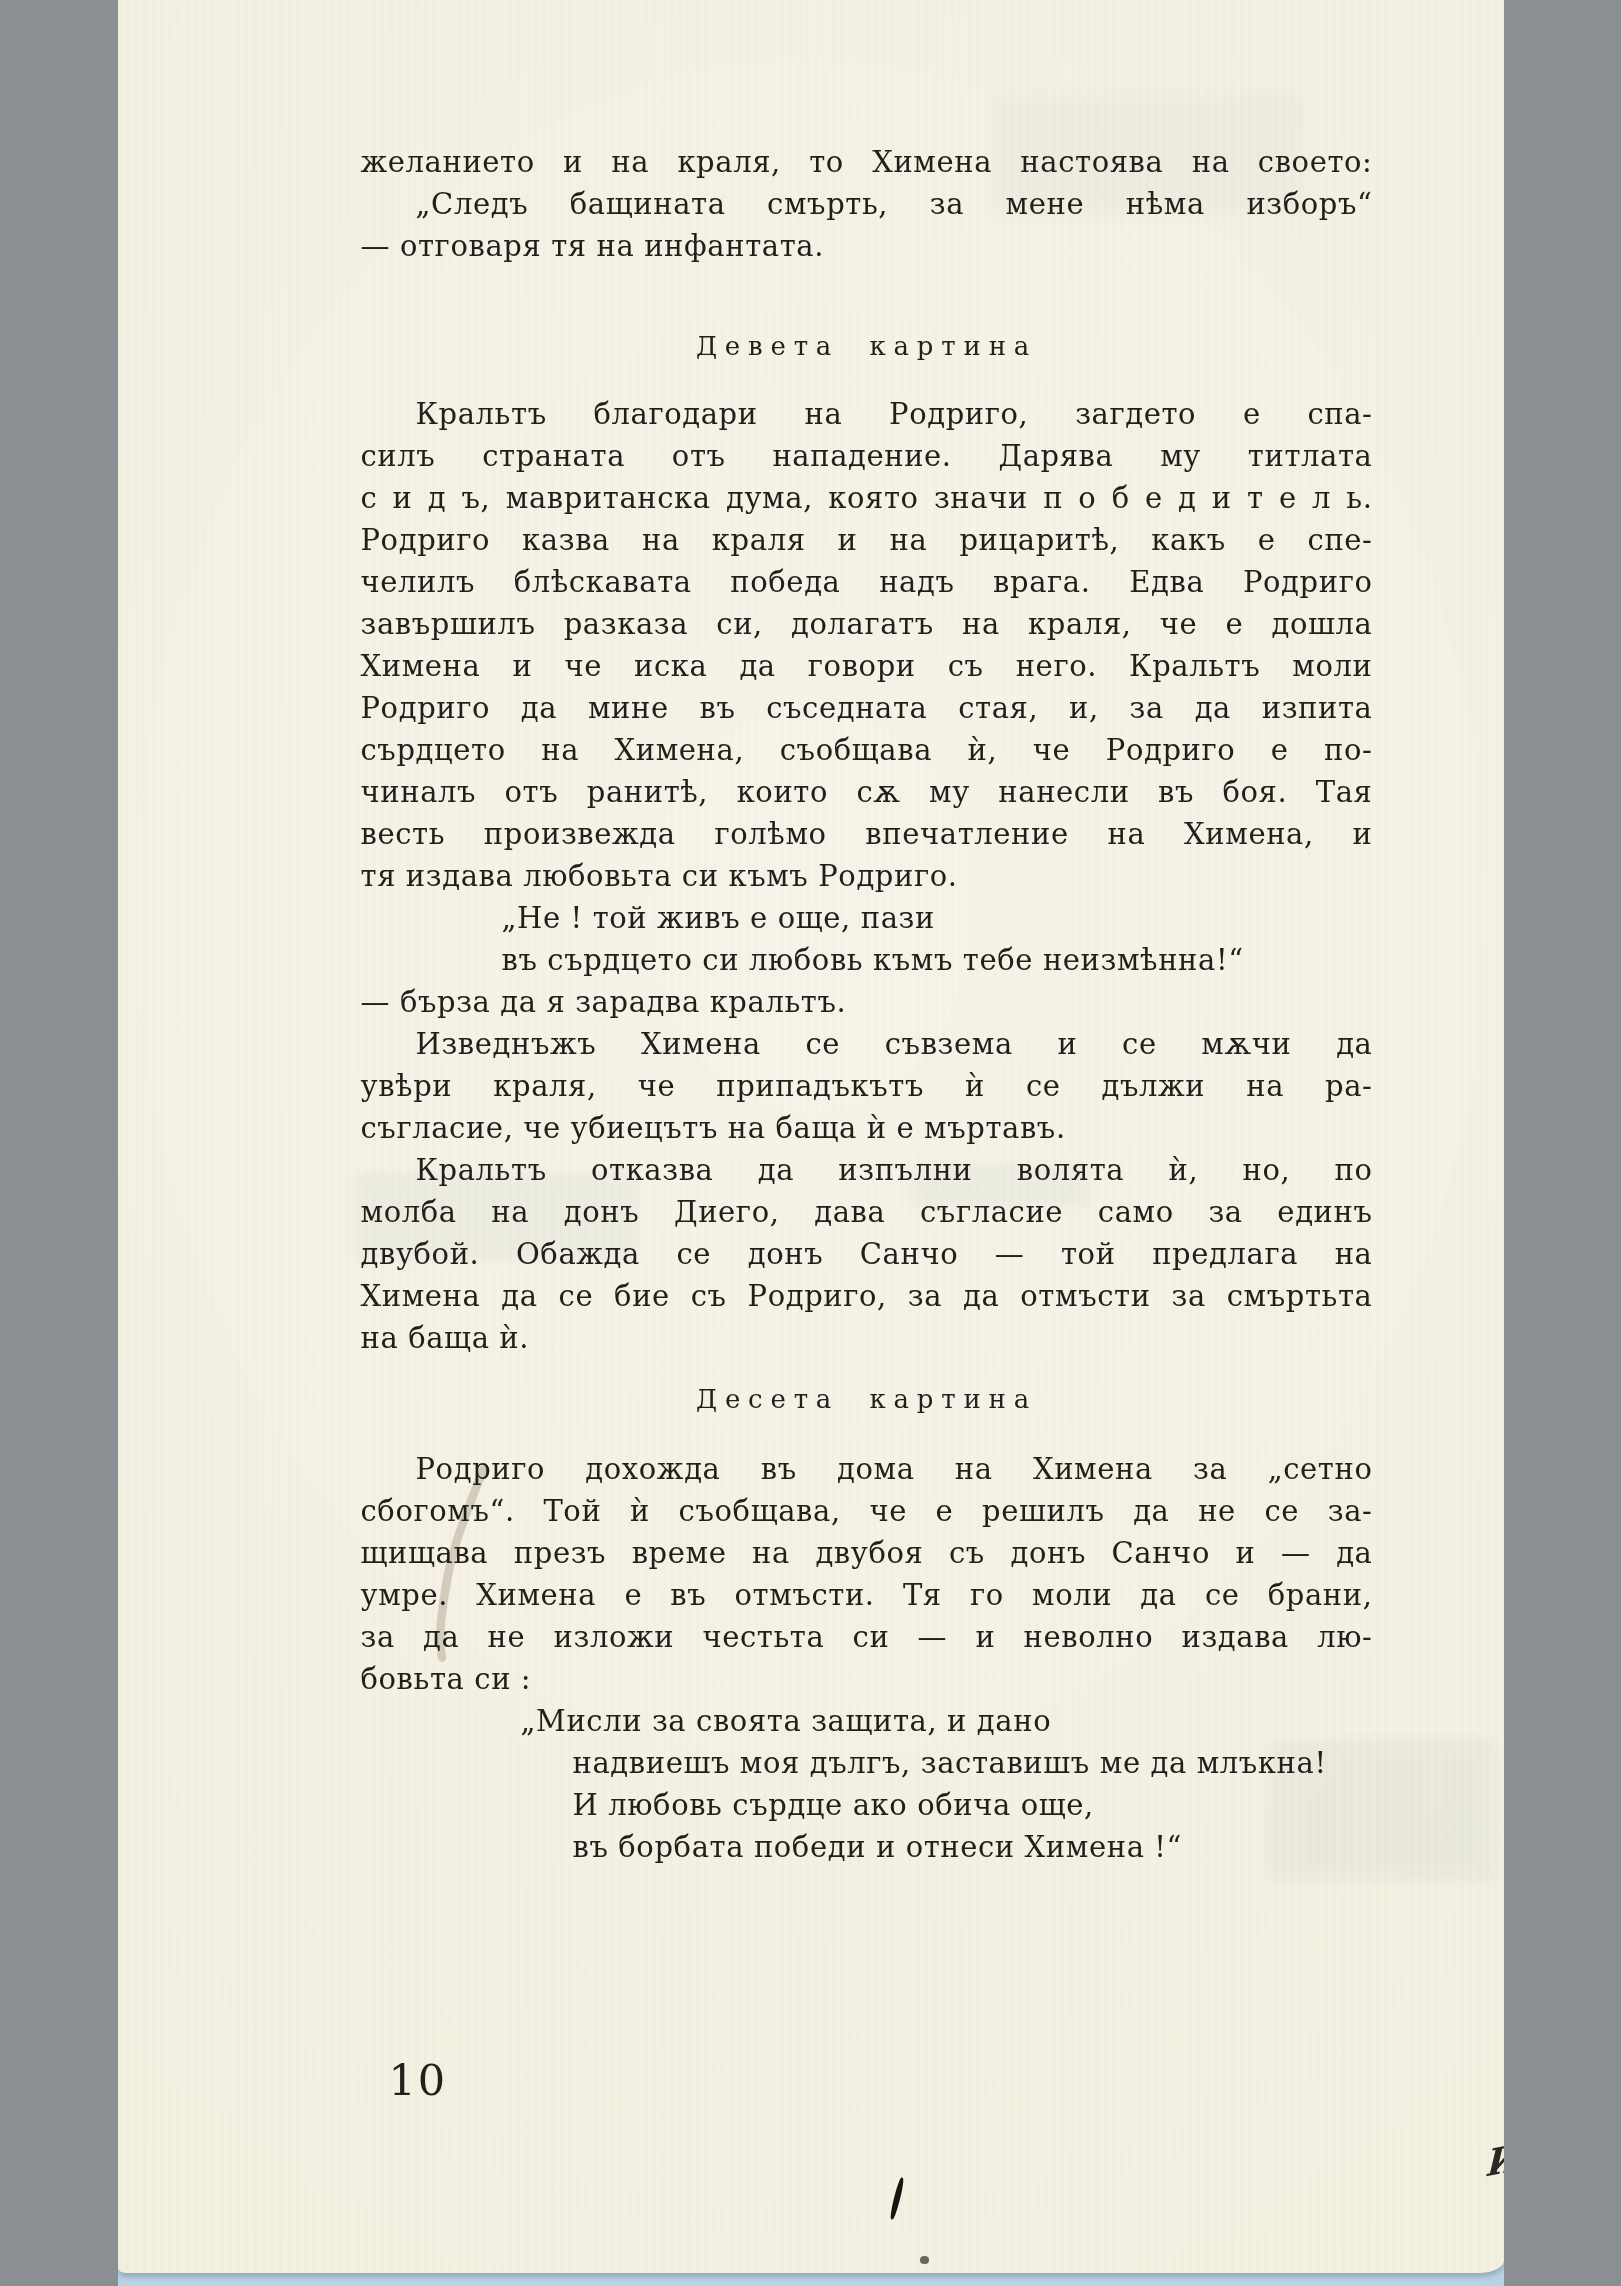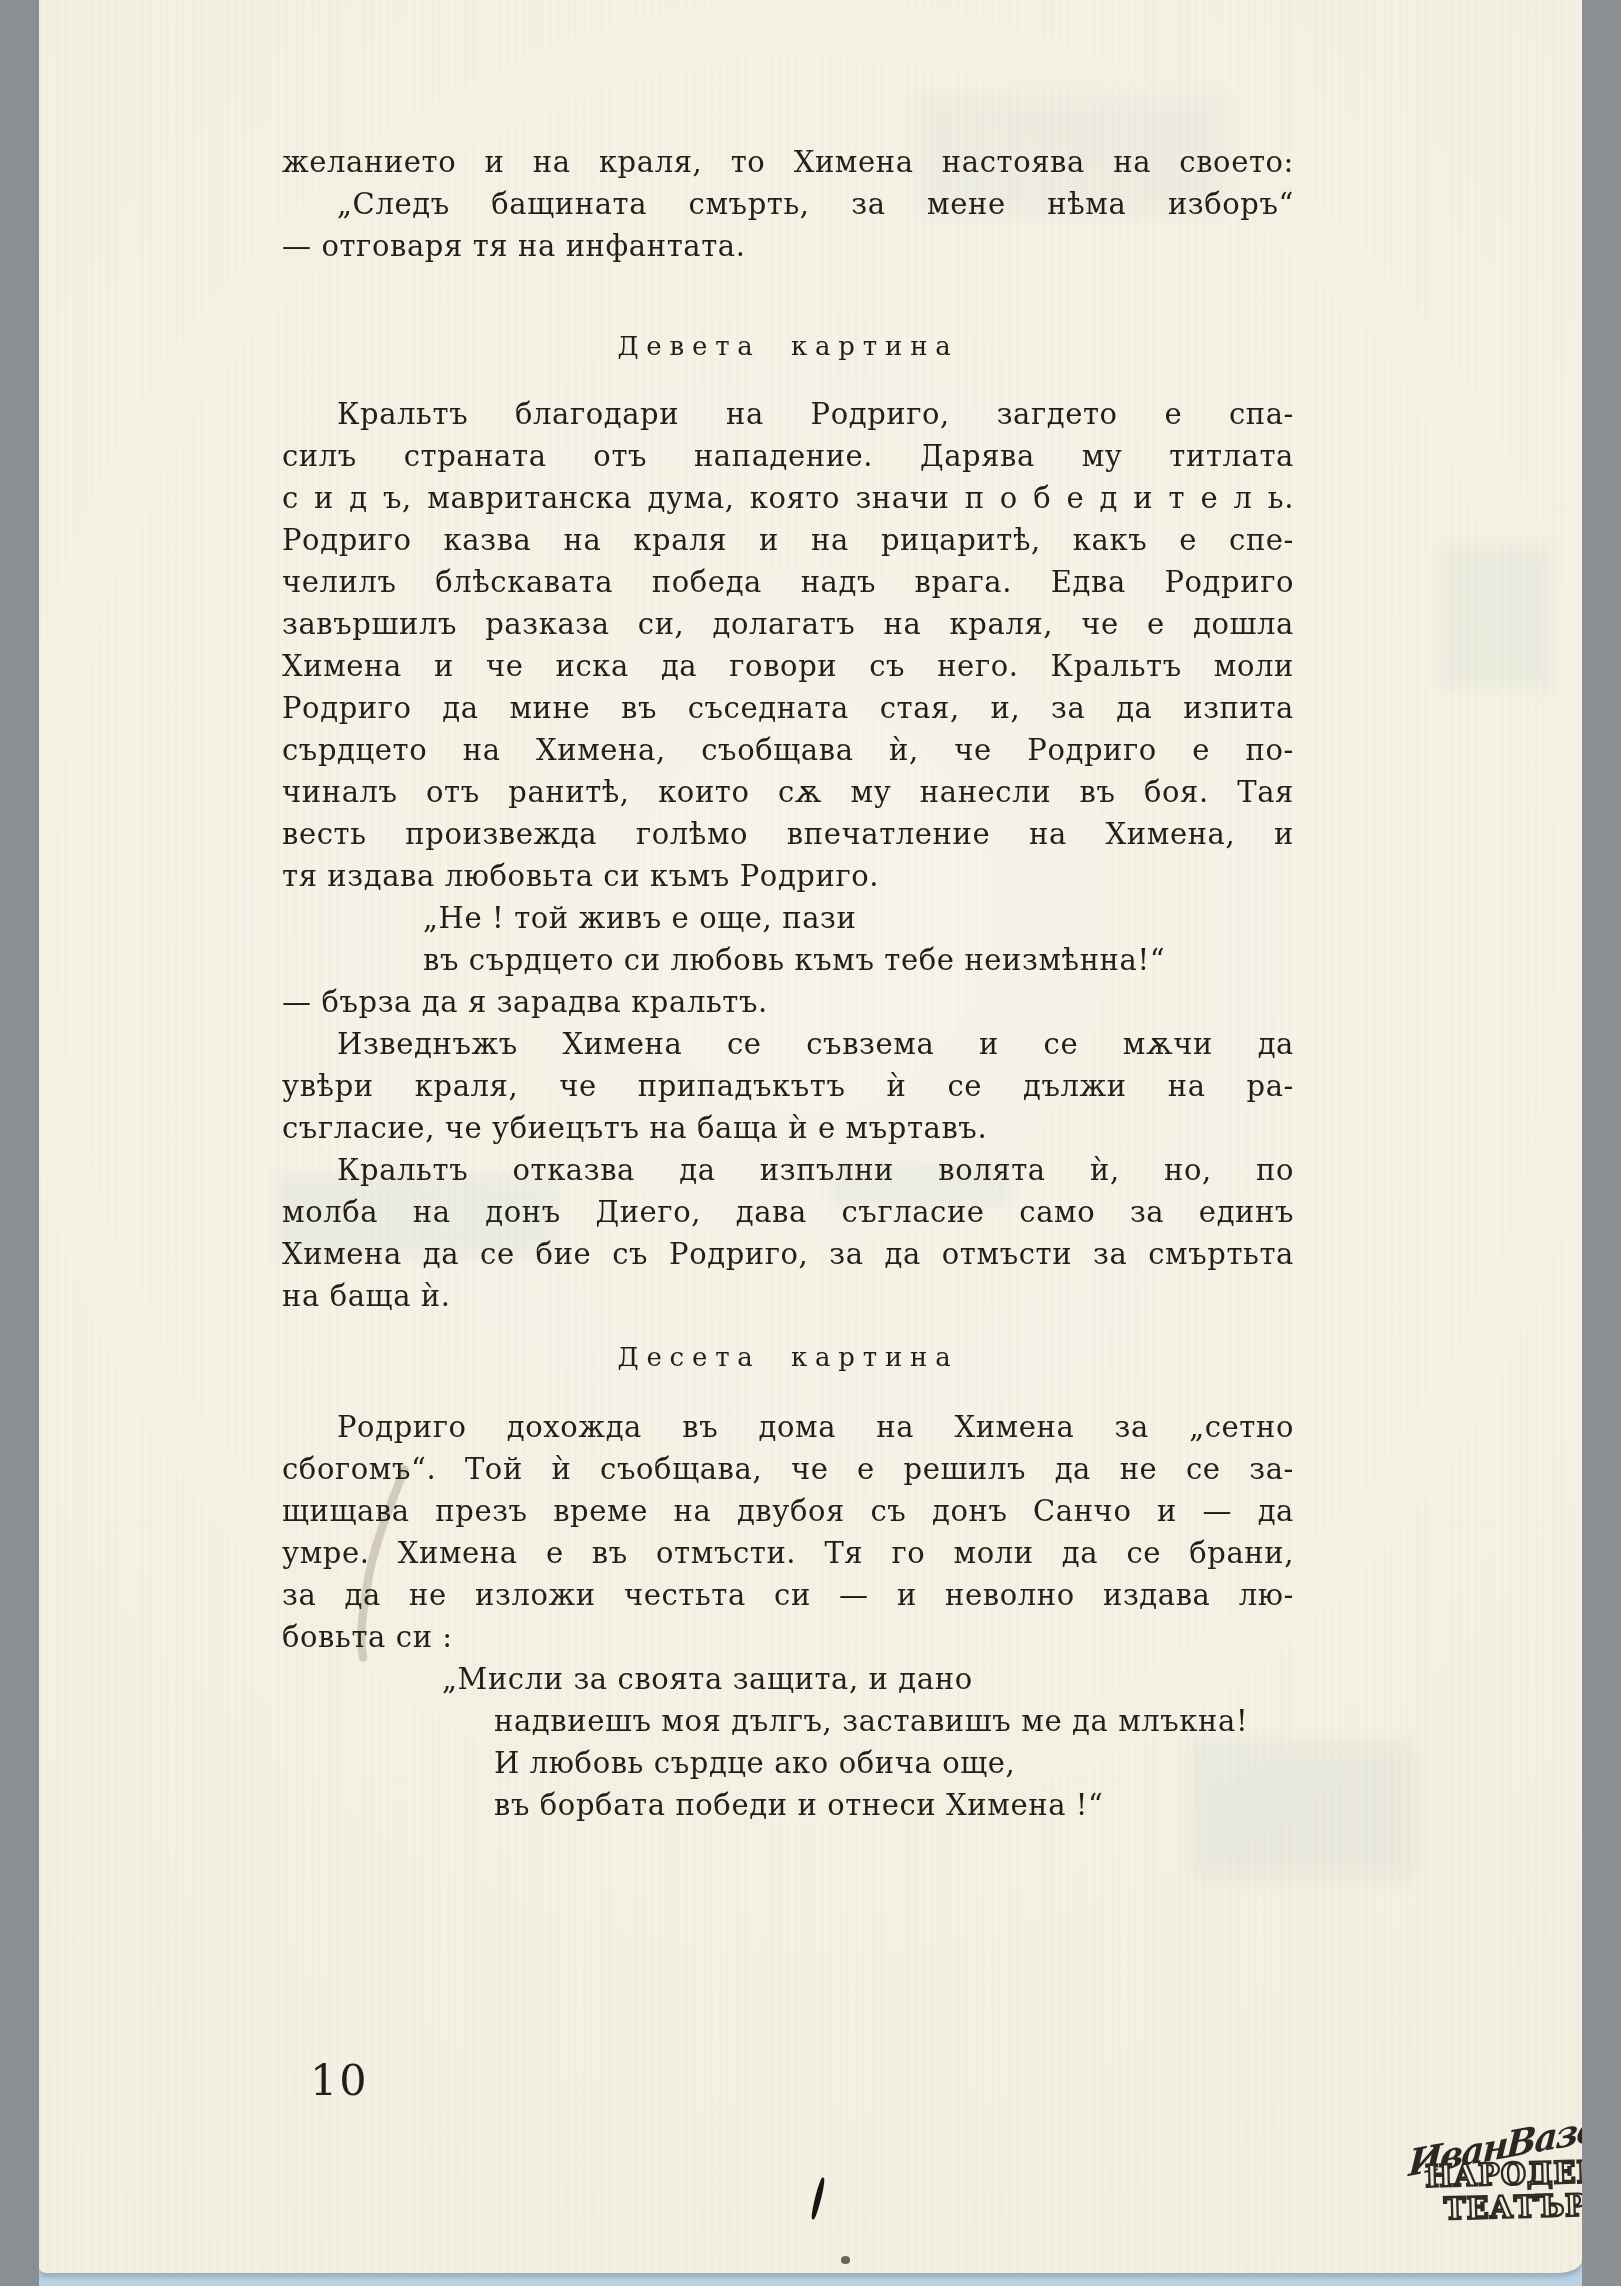--- a/index.html
+++ b/index.html
@@ -1,19 +1,19 @@
 <!DOCTYPE html>
 <html lang="bg" style="font-size:15px"><head>
 <meta charset="utf-8">
 <title>Scanned page 10</title>
 <style>
   html,body{margin:0;padding:0;background:#8a8f94;}
   .scan{
     position:relative;
-    width:1543px;height:2286px;
+    width:1386px;height:2286px;
     margin:0 auto;
     background:linear-gradient(180deg,#aecbe0 0%,#b9d3e5 100%);
     overflow:hidden;
     font-family:"DejaVu Serif","Liberation Serif",serif;
   }
   
   .paper{
     position:absolute;
     left:0;top:0;right:0;bottom:13px;
     background:
@@ -133,20 +133,21 @@
       <div class="para">
         <div class="line j ind">Изведнъжъ Химена се съвзема и се мѫчи да</div>
         <div class="line j">увѣри краля, че припадъкътъ ѝ се дължи на ра-</div>
         <div class="line">съгласие, че убиецътъ на баща ѝ е мъртавъ.</div>
       </div>
 
 
       <div class="para">
         <div class="line j ind">Кральтъ отказва да изпълни волята ѝ, но, по</div>
         <div class="line j">молба на донъ Диего, дава съгласие само за единъ</div>
+        <div class="line j">двубой. Обажда се донъ Санчо — той предлага на</div>
         <div class="line j">Химена да се бие съ Родриго, за да отмъсти за смъртьта</div>
         <div class="line">на баща ѝ.</div>
       </div>
 
       <div class="heading second">Десета картина</div>
 
       <div class="para">
         <div class="line j ind">Родриго дохожда въ дома на Химена за „сетно</div>
         <div class="line j">сбогомъ“. Той ѝ съобщава, че е решилъ да не се за-</div>
         <div class="line j">щищава презъ време на двубоя съ донъ Санчо и — да</div>

